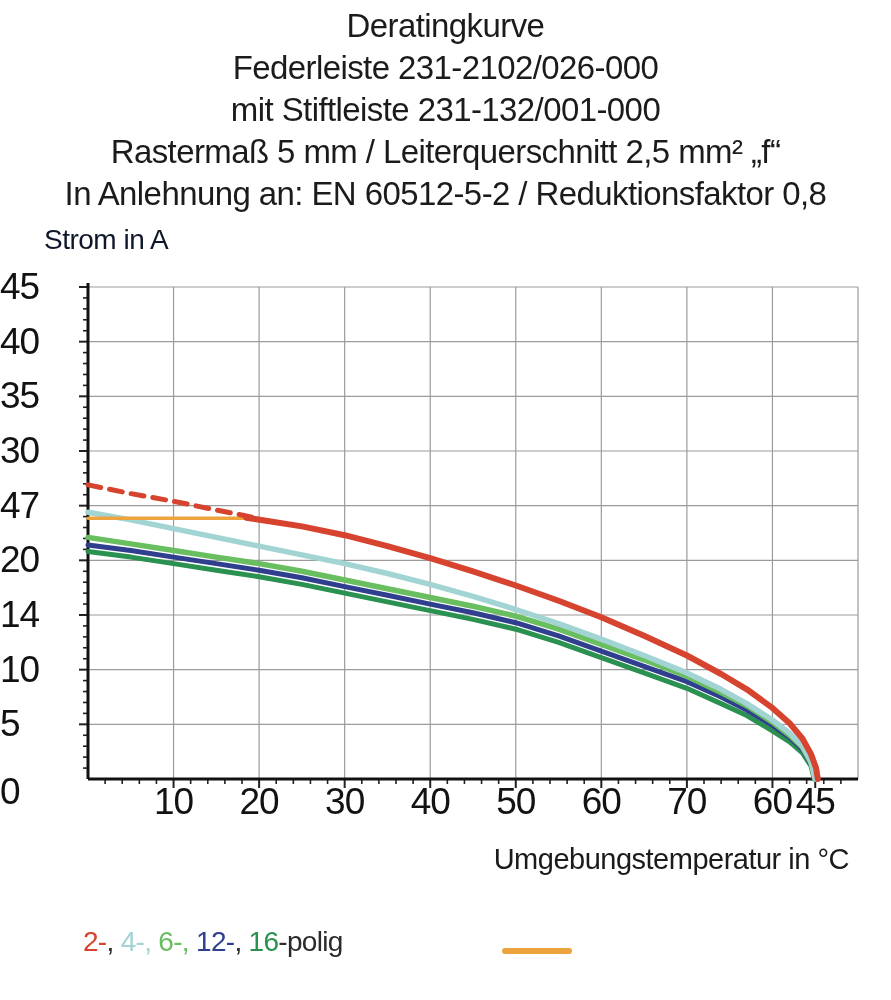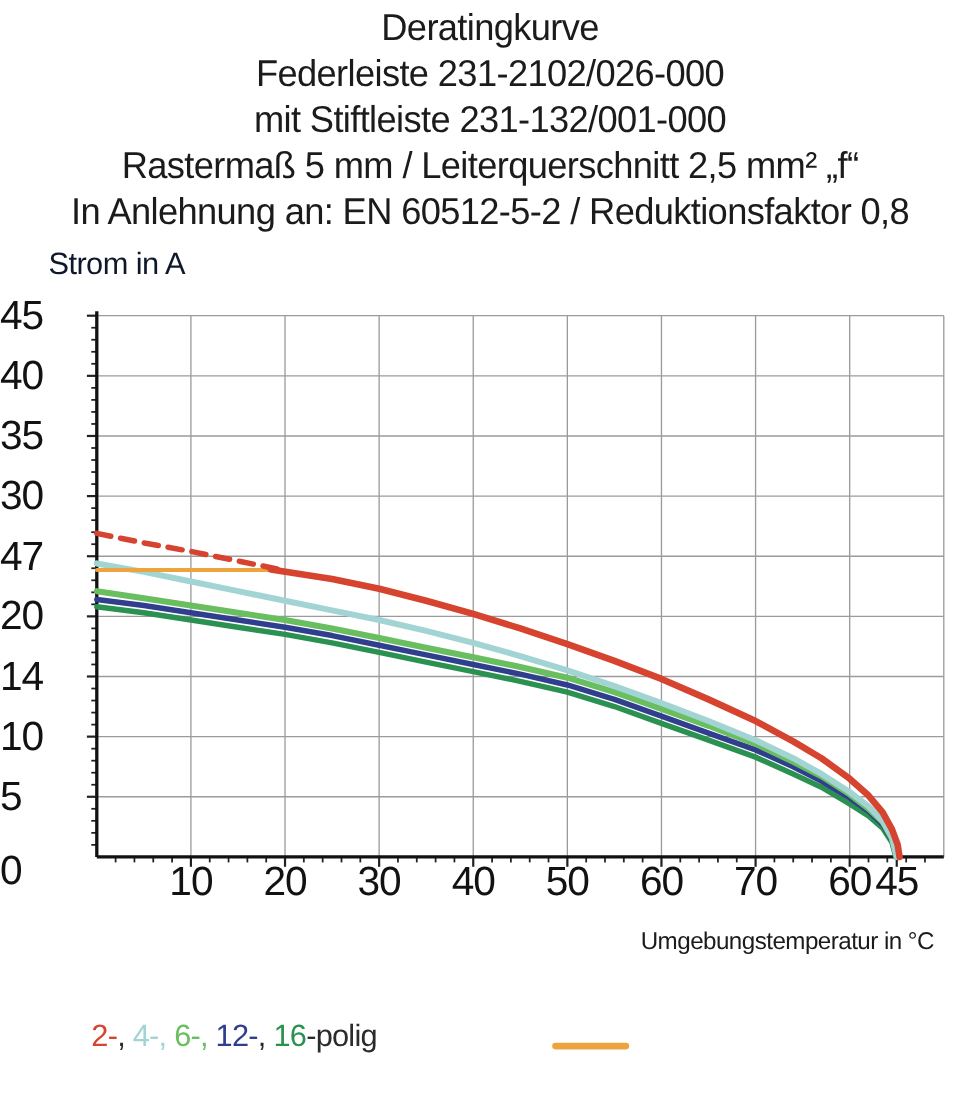--- a/index.html
+++ b/index.html
@@ -1,21 +1,21 @@
 <!DOCTYPE html>
 <html><head>
 <meta charset="utf-8">
 <style>
   html,body{margin:0;padding:0;background:#ffffff;}
   .screen{position:relative;width:891px;height:1000px;background:#ffffff;overflow:hidden;
           font-family:"Liberation Sans",sans-serif;color:#1d1d1d;}
   .title-block{position:absolute;top:4px;left:0;width:100%;text-align:center;}
   .title-line{font-size:34px;line-height:42px;letter-spacing:-0.6px;color:#1b1b1b;transform:scaleX(0.97);transform-origin:50% 50%;}
   .y-axis-title{position:absolute;left:44px;top:224px;font-size:28px;letter-spacing:-0.5px;color:#0f172a;}
-  .x-axis-title{position:absolute;right:42px;top:843px;font-size:22px;letter-spacing:-0.5px;color:#1b1b1b;}
+  .x-axis-title{position:absolute;right:42px;top:843px;font-size:29px;letter-spacing:-0.5px;color:#1b1b1b;}
   #plot-svg{position:absolute;left:88px;top:287px;width:770px;height:492px;overflow:visible;}
   .tick-label{position:absolute;font-size:37px;line-height:40px;letter-spacing:-1px;color:#121212;}
   .tick-label.y{left:0;width:80px;text-align:left;}
   .tick-label.x{width:90px;text-align:center;top:782px;}
   .legend-poles{position:absolute;left:83px;top:922px;font-size:28px;line-height:40px;letter-spacing:-0.7px;}
   .legend-rated-swatch{position:absolute;left:502px;top:948px;width:70px;height:6px;border-radius:3px;}
   .legend-rated-label{position:absolute;left:585px;top:927px;font-size:30px;line-height:36px;letter-spacing:-0.7px;color:#1b1b1b;}
 </style>
 </head>
 <body>

